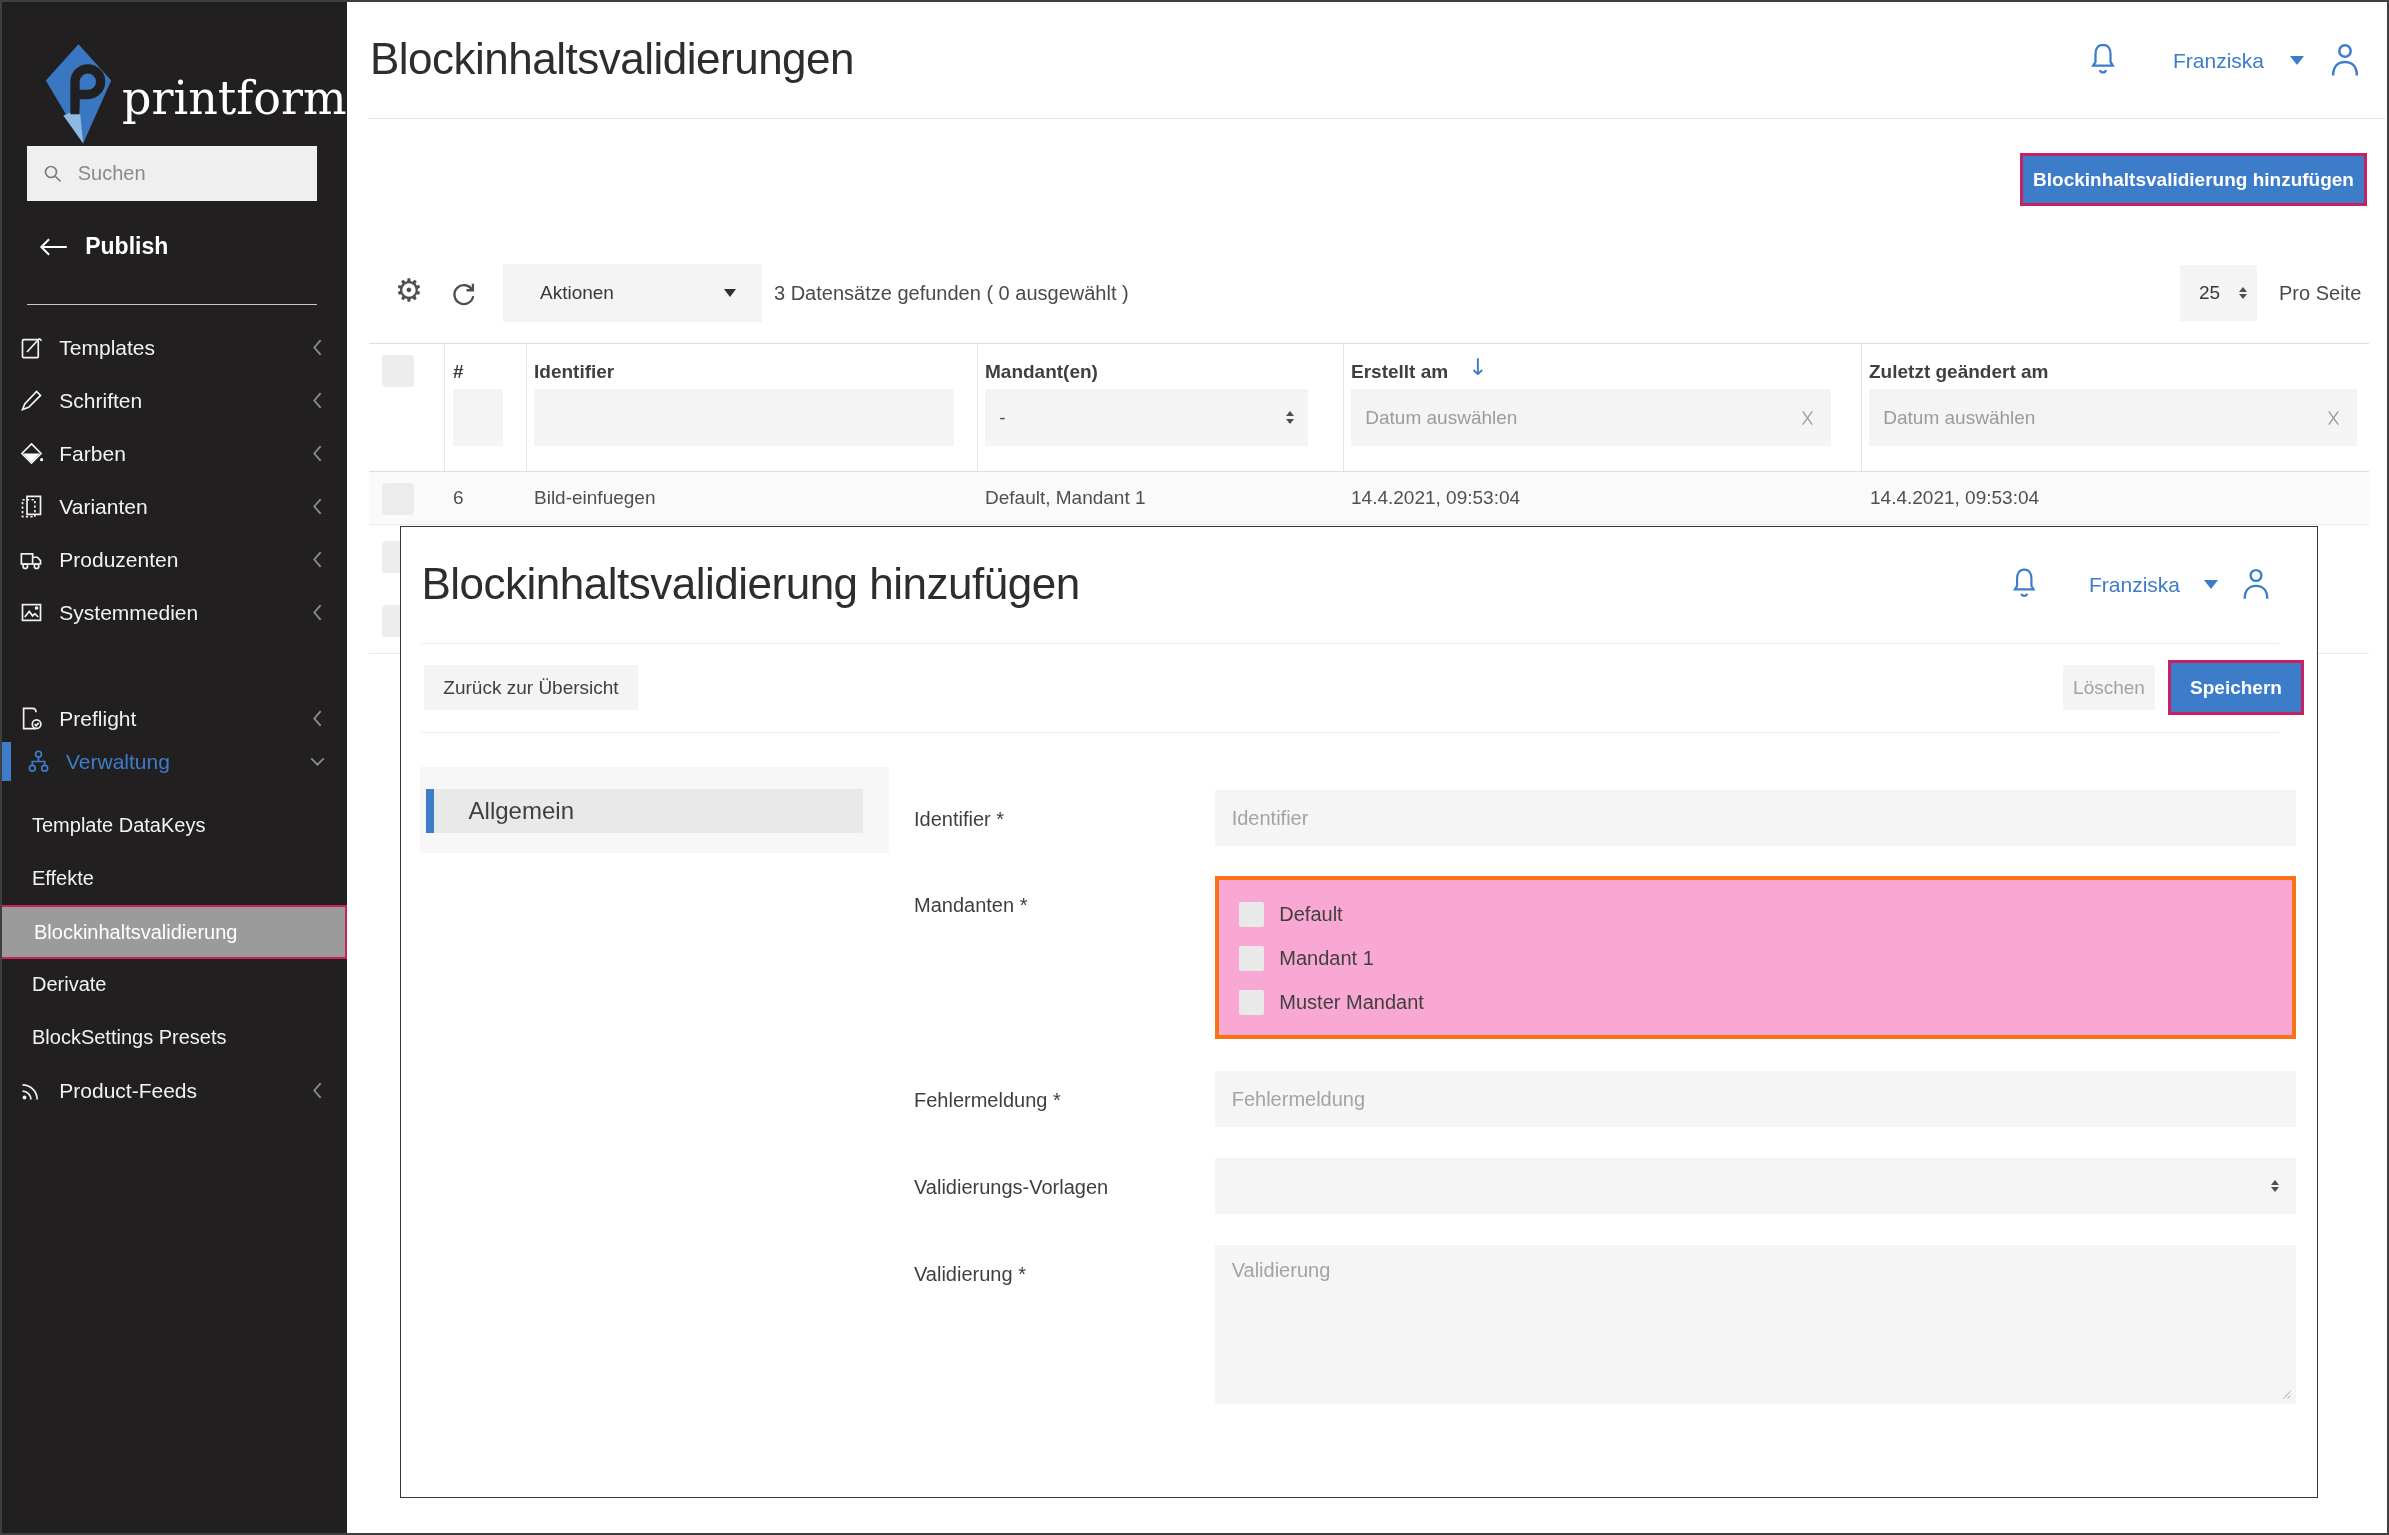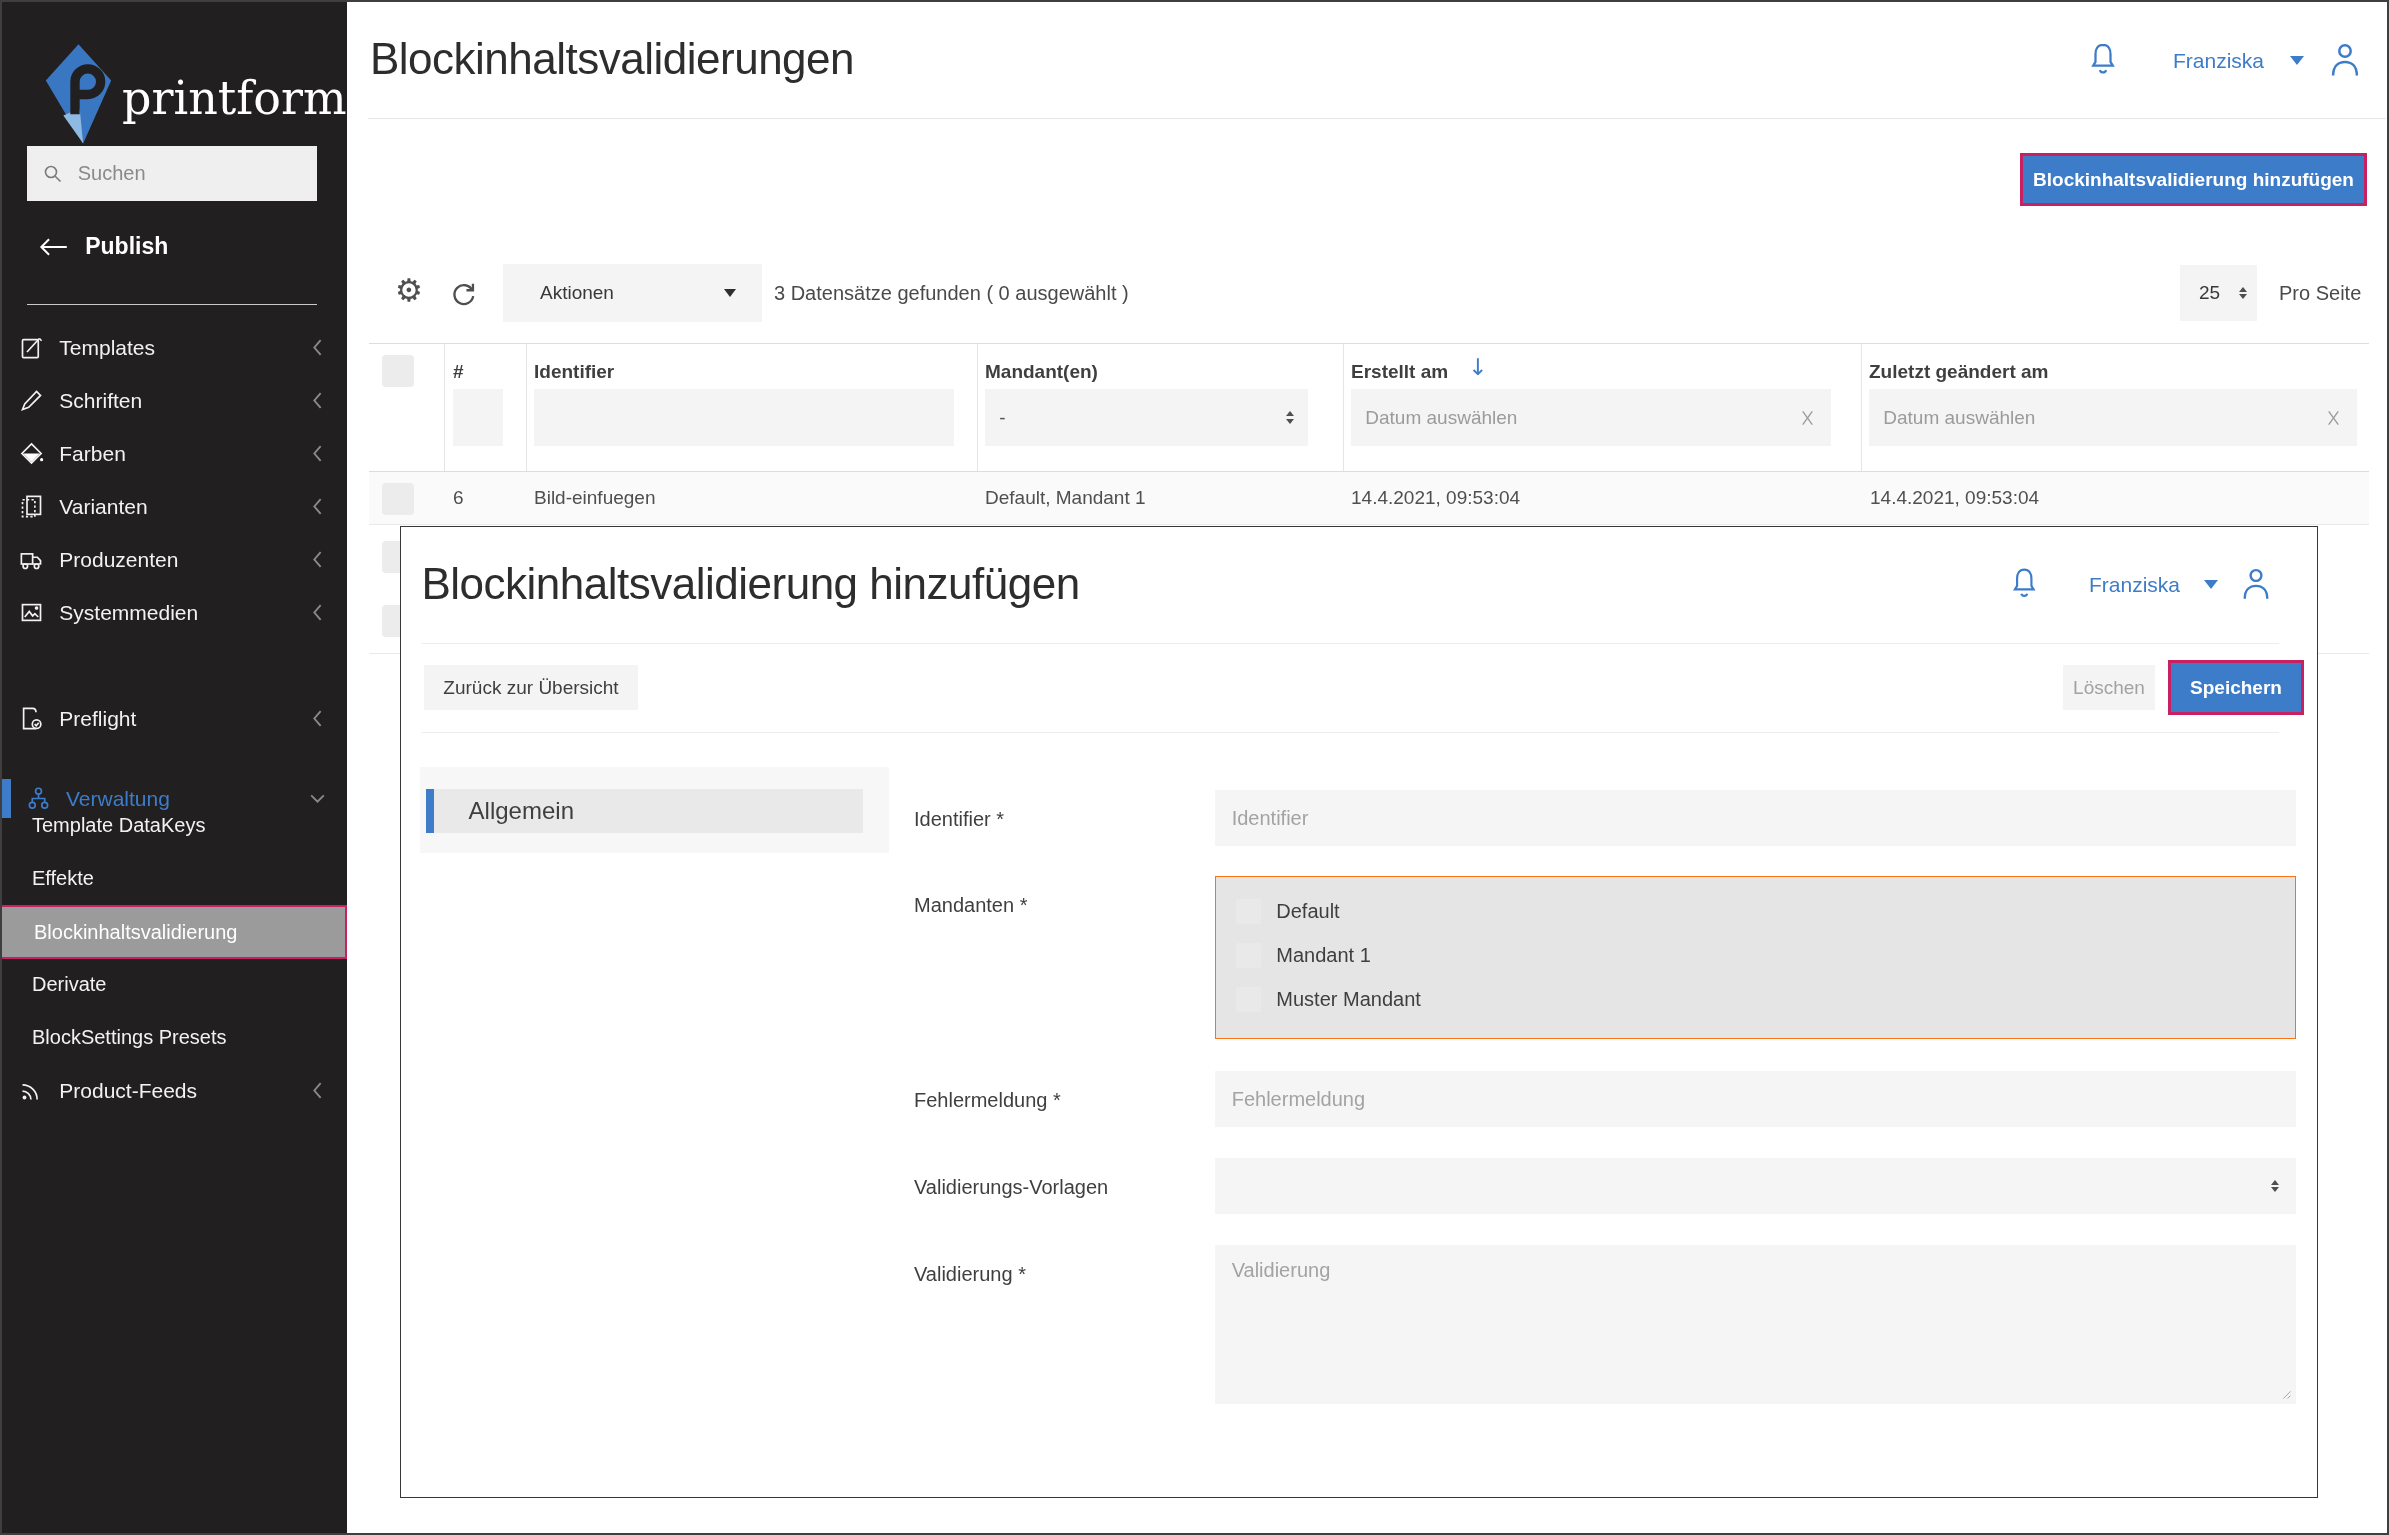--- a/index.html
+++ b/index.html
@@ -77,21 +77,21 @@
   .m-divider{position:absolute;left:20.5px;width:1857px;height:1px;background:#ececec;}
   .tabpanel{position:absolute;left:19px;top:240px;width:469px;height:86px;background:#f7f7f7;}
   .tab{position:absolute;left:25px;top:262px;width:437px;height:44px;background:#e9e9e9;display:flex;align-items:center;}
   .tab .bar{width:7.6px;height:44px;background:#3d7cc9;flex:none;}
   .tab .lbl{font-size:24px;color:#3f3f3f;margin-left:35px;}
   .flabel{position:absolute;left:513px;height:56px;display:flex;align-items:flex-start;padding-top:18px;
           box-sizing:border-box;font-size:20px;color:#3f3f3f;white-space:nowrap;}
   .ginput{position:absolute;left:814px;width:1081px;height:56px;background:#f5f5f5;display:flex;align-items:center;
           box-sizing:border-box;padding:0 16.7px;}
   .ginput .ph{font-size:20px;color:#a3a3a3;flex:1;white-space:nowrap;}
-  .mbox{position:absolute;left:814px;top:349px;width:1081px;height:163px;background:#e5e5e5;border:1px solid #f97316;box-sizing:border-box;}
+  .mbox{position:absolute;left:814px;top:349px;width:1081px;height:163px;background:#f9a8d4;border:4px solid #f97316;box-sizing:border-box;}
   .mrow{position:absolute;left:0;width:100%;height:33px;display:flex;align-items:center;}
   .mrow .cb{width:25px;height:25px;background:#e9e9e9;border-radius:1.9px;margin-left:20px;flex:none;}
   .mrow .lbl{font-size:20px;color:#3f3f3f;margin-left:15.3px;}
   .tarea{position:absolute;left:814px;top:718px;width:1081px;height:159px;background:#f5f5f5;box-sizing:border-box;padding:14.3px 16.7px;}
   .tarea .ph{font-size:20px;color:#a3a3a3;}
 </style>
 </head>
 <body>
 
 <div class="sidebar">
@@ -222,21 +222,21 @@
           <polyline points="14.8,17 16.2,18.4 18.4,15.8"></polyline>
       </svg>
       </span>
     <span class="lbl">Preflight</span>
     <span class="chev">
       <svg width="21" height="27" viewBox="0 0 20 24" fill="none" stroke="#8a8a8a" stroke-width="1.8">
           <polyline points="13,5 7,12 13,19"></polyline>
         </svg>
       </span>
   </div>
-  <div class="srow" style="top:772px;">
+  <div class="srow" style="top:735px;">
     <span class="active-bar" style="top:6.7px;"></span>
     <span style="margin-left:6.7px;">
       <svg width="27" height="27" viewBox="0 0 24 24" fill="none" stroke="#3d7cc9" stroke-width="1.5">
         <circle cx="12" cy="5.5" r="2.6"></circle>
           <line x1="12" y1="8.1" x2="12" y2="12"></line>
         <path d="M12 12 H6.5 v3 M12 12 h5.5 v3"></path>
         <circle cx="6.5" cy="18" r="2.6"></circle>
           <circle cx="17.5" cy="18" r="2.6"></circle>
       </svg>
       </span>

